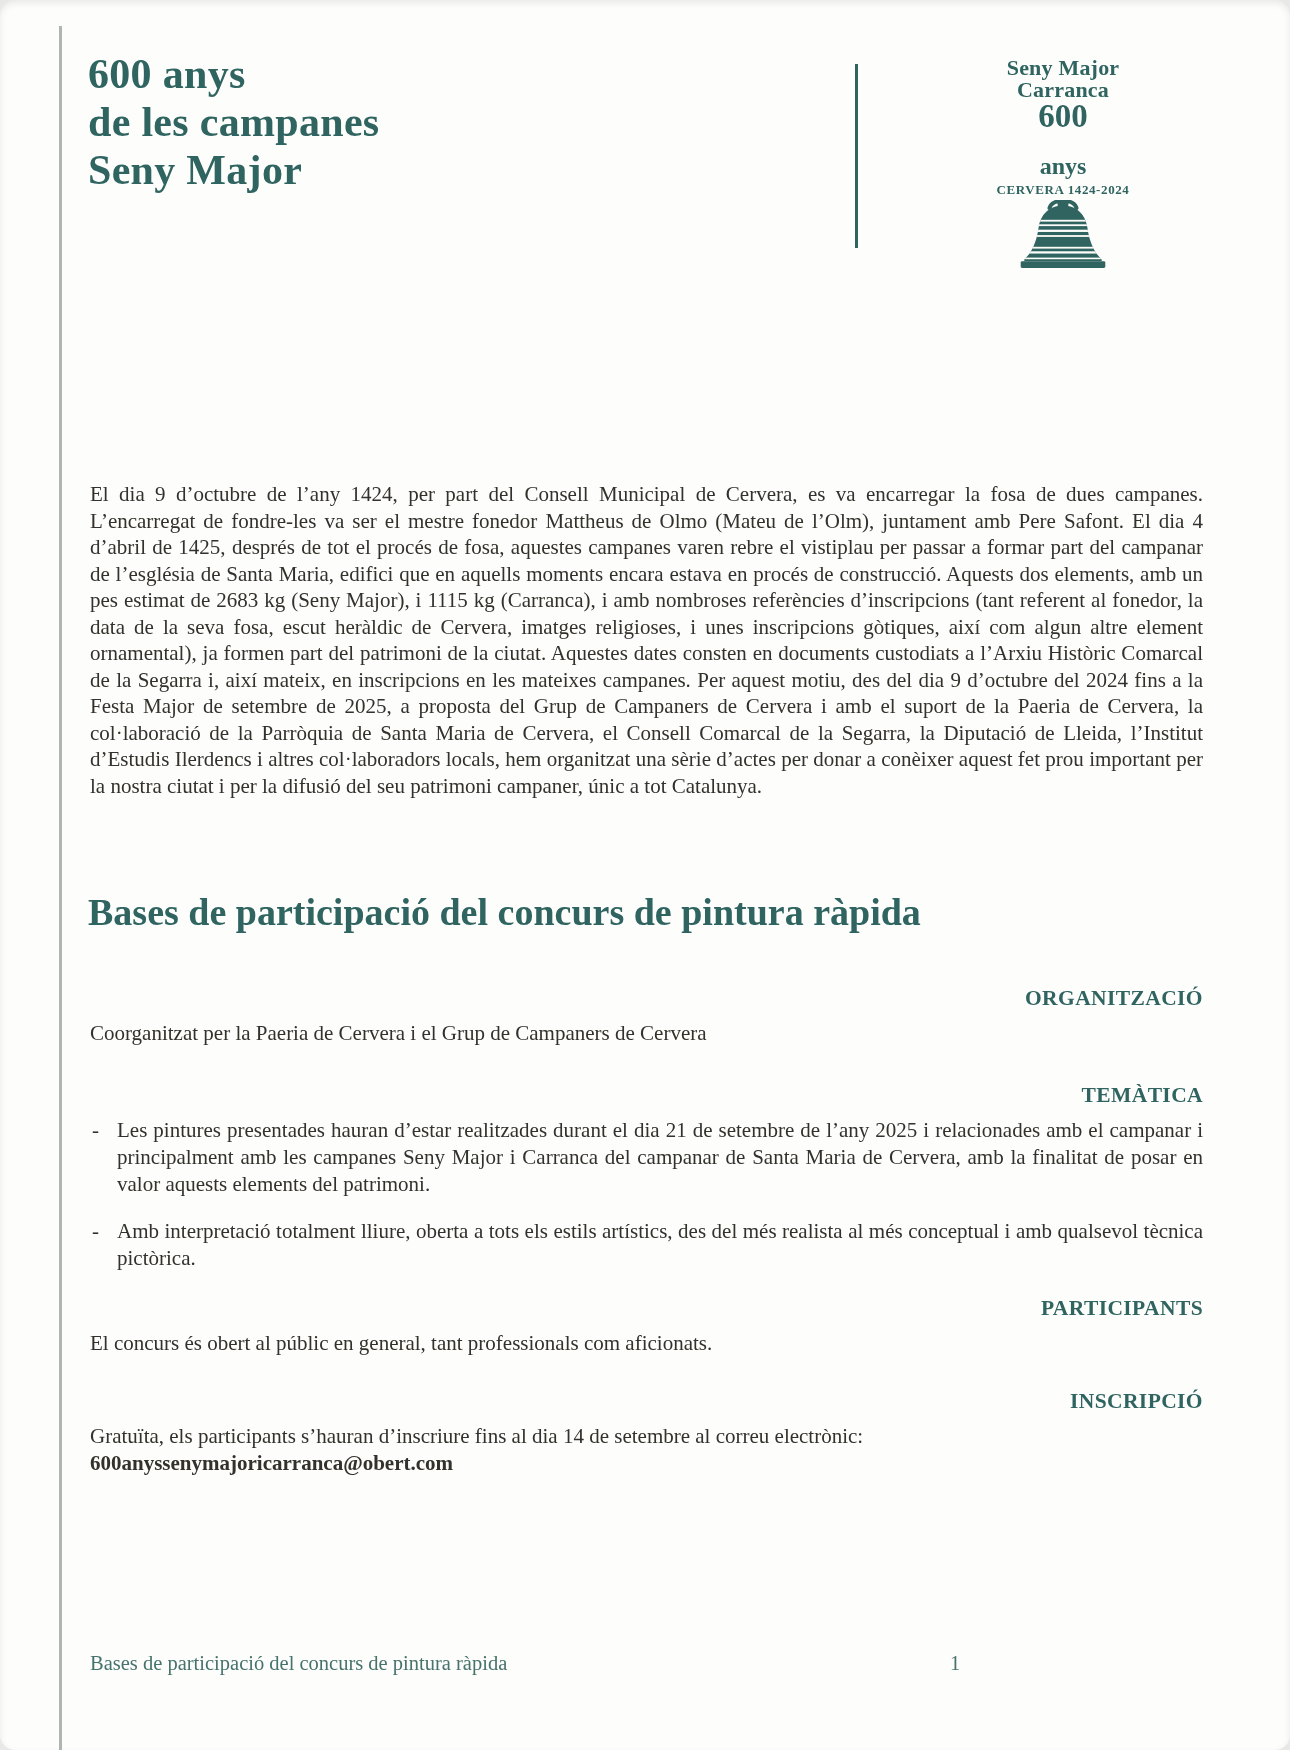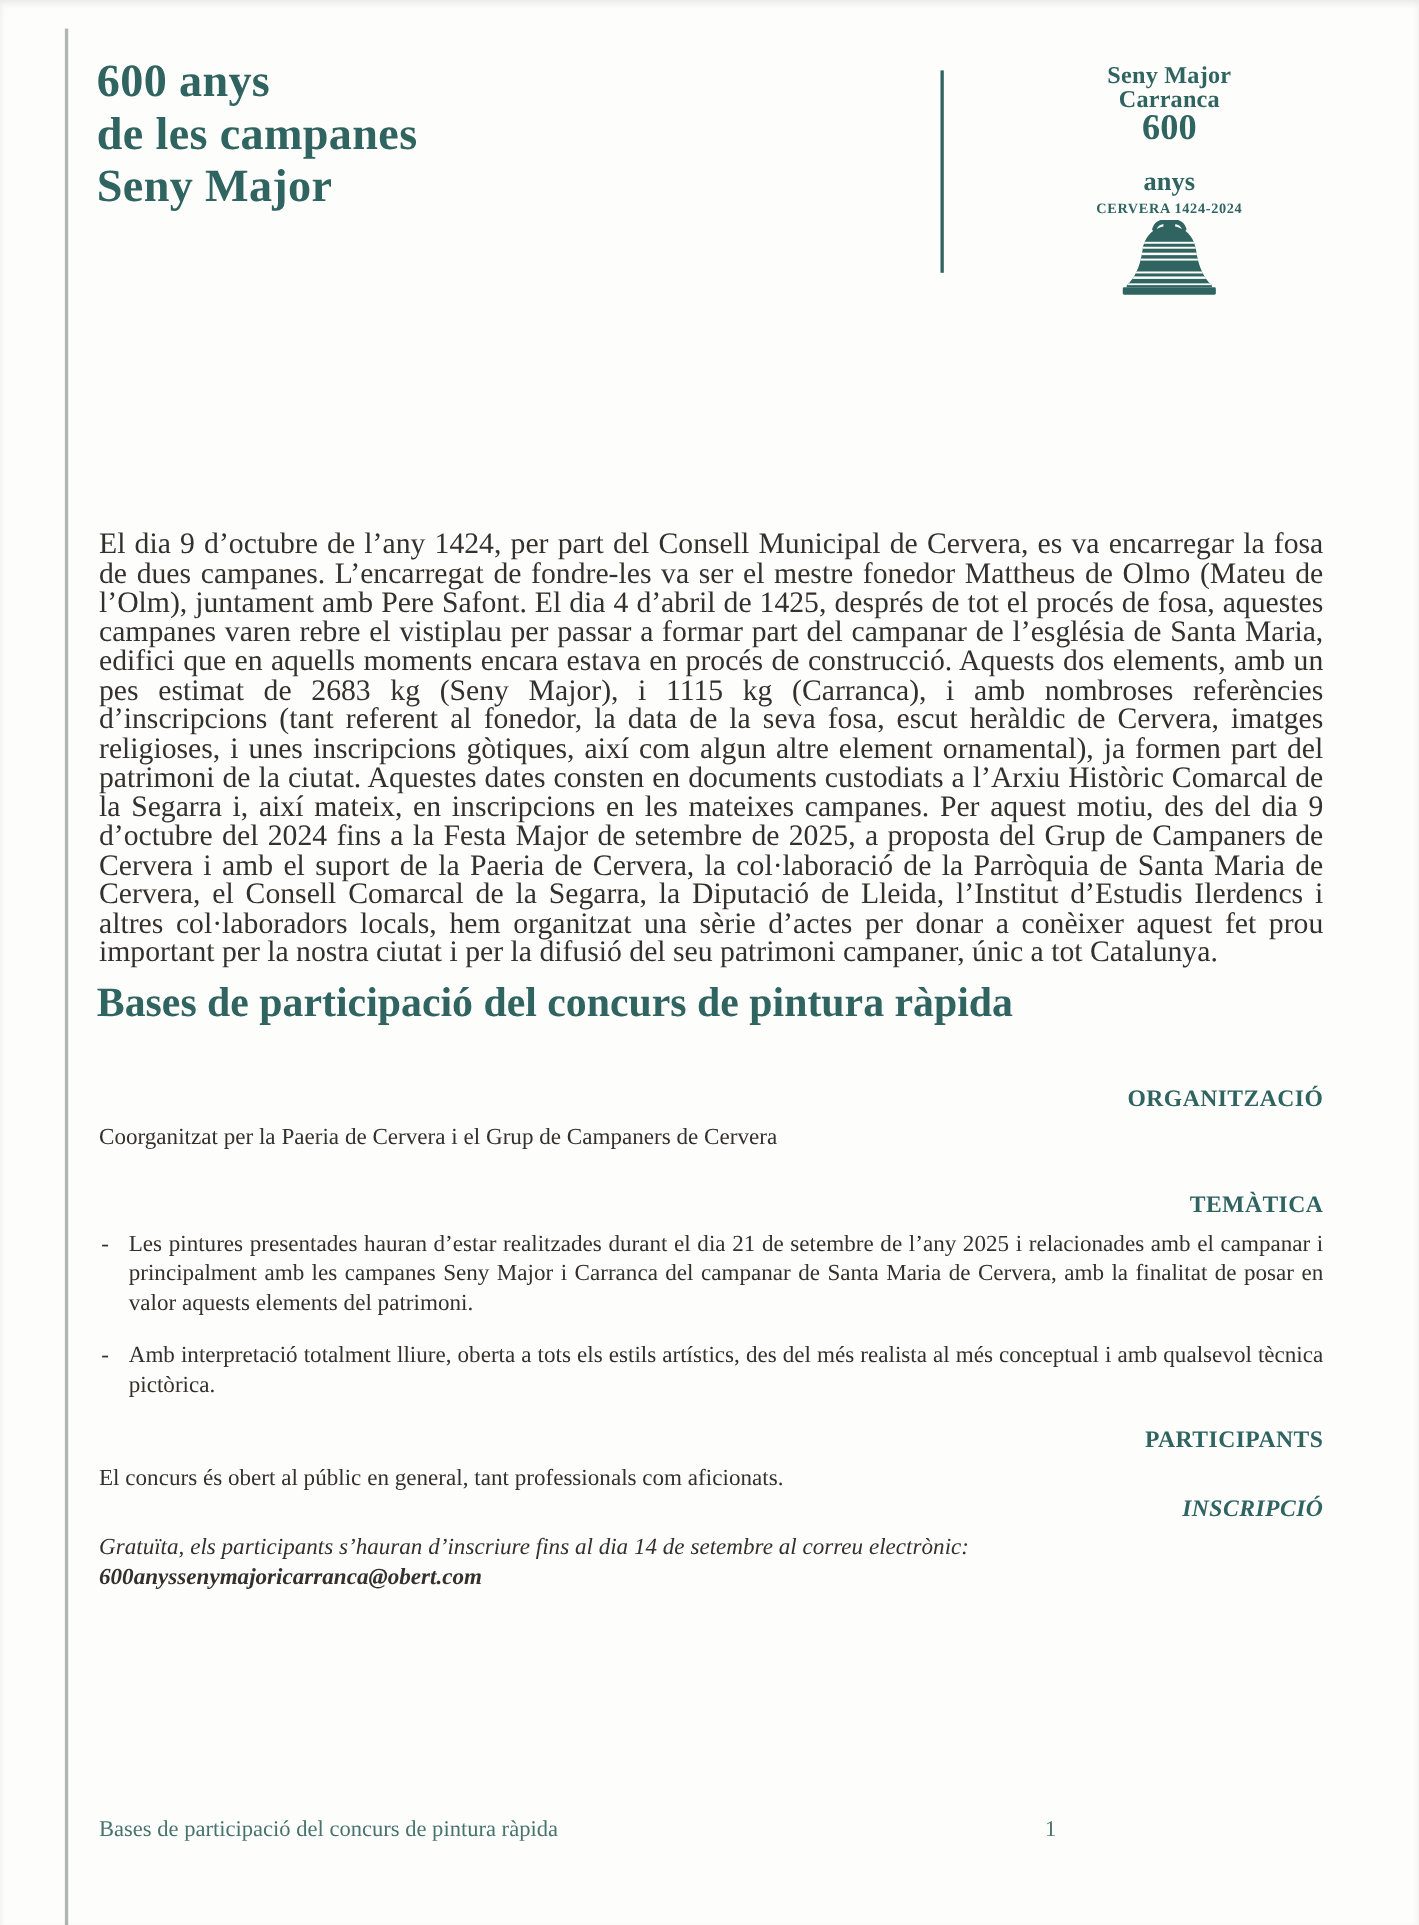--- a/index.html
+++ b/index.html
@@ -10,20 +10,21 @@
   }
   html,body{margin:0;padding:0;background:#e8e8e6;}
   .page{
     position:relative;
     width:1290px;height:1750px;
     background:var(--page-bg);
     font-family:"Liberation Serif","DejaVu Serif",serif;
     color:var(--body-text);
     overflow:hidden;
     box-shadow:inset 0 3px 6px rgba(90,100,98,0.12);
+    border-radius:15px;
   }
   .scan-edge{
     position:absolute;left:59px;top:26px;width:2.5px;height:1724px;
     background:rgba(47,62,59,0.38);
   }
   
   .doc-title{
     position:absolute;left:88px;top:50px;margin:0;
     font-size:42px;line-height:48px;font-weight:700;
     color:var(--accent);letter-spacing:0.3px;
@@ -38,31 +39,31 @@
     text-align:center;color:var(--accent);
   }
   .logo-name{font-size:22px;line-height:22px;font-weight:700;letter-spacing:0.2px;}
   .logo-600{font-size:33px;line-height:28px;font-weight:700;margin-top:1px;}
   .logo-anys{font-size:24px;line-height:24px;font-weight:700;margin-top:24px;}
   .logo-sub{font-size:13px;line-height:15px;font-weight:700;letter-spacing:0.6px;margin-top:4px;white-space:nowrap;}
   .logo-bell{margin-top:3px;line-height:0;}
   
   .intro{
     position:absolute;left:90px;top:481px;width:1113px;margin:0;
-    font-size:27px;line-height:26.5px;text-align:justify;
+    font-size:21px;line-height:26.5px;text-align:justify;
   }
   .bases{
     position:absolute;left:88px;top:889px;margin:0;
     font-size:38px;line-height:46px;font-weight:700;color:var(--accent);
   }
   .sections{position:absolute;left:90px;top:984px;width:1113px;}
   .sections section{display:block;}
   .sec-tematica{margin-top:34px;}
   .sec-participants{margin-top:22px;}
-  .sec-inscripcio{font-style:italic;}
+  .sec-inscripcio{margin-top:30px;}
   .sec-segellament{margin-top:32px;}
   .sections h3{
     margin:0;font-size:21.5px;line-height:28px;font-weight:700;
     color:var(--accent);letter-spacing:0.4px;text-align:right;
   }
   .sections p{
     margin:8px 0 0;font-size:21px;line-height:27px;color:var(--body-text);
   }
   .email-line{font-weight:700;margin-top:0 !important;}
   .bullet{

